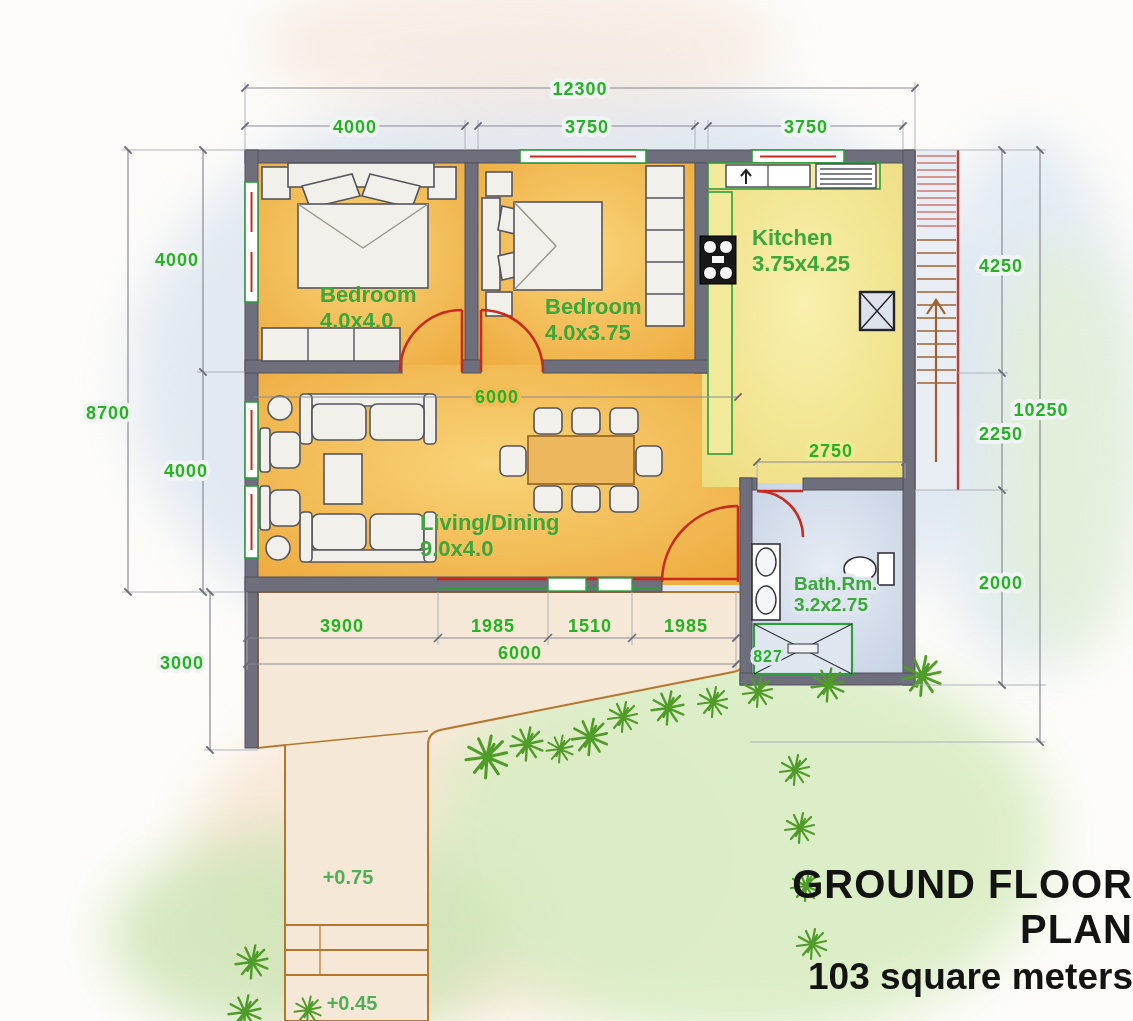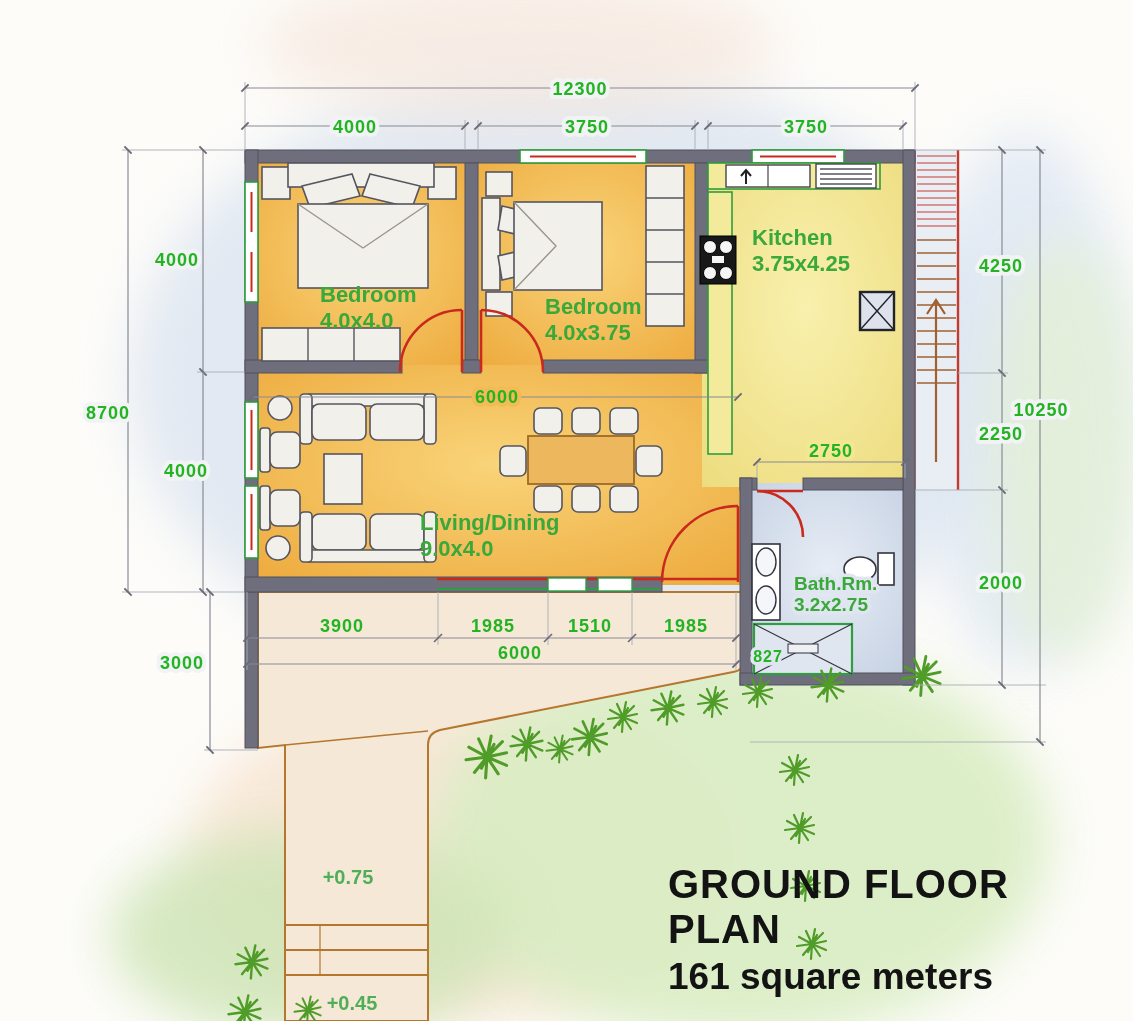--- a/index.html
+++ b/index.html
@@ -1,17 +1,17 @@
 <!DOCTYPE html>
 <html><head>
 <meta charset="utf-8">
 <style>
   html,body{margin:0;padding:0;background:#ffffff;}
   .stage{position:relative;width:1133px;height:1021px;background:#fdfcf9;overflow:hidden;
-         font-family:"Liberation Sans",sans-serif;}
+         font-family:"Liberation Sans",sans-serif;text-align:right;}
   .wash{position:absolute;border-radius:50%;filter:blur(26px);pointer-events:none;}
   .w1{left:130px;top:70px;width:880px;height:620px;background:#d9e3f0;opacity:.75;}
   .w2{left:920px;top:130px;width:210px;height:540px;background:#dde7f3;opacity:.8;}
   .w3{left:110px;top:830px;width:400px;height:210px;background:#cfe5b7;opacity:.85;}
   .w4{left:430px;top:640px;width:620px;height:400px;background:#d9edc3;opacity:.9;}
   .w5{left:190px;top:690px;width:540px;height:330px;background:#f7e3cf;opacity:.8;}
   .w6{left:990px;top:240px;width:150px;height:420px;background:#e3f0d5;opacity:.8;}
   .w7{left:260px;top:-30px;width:520px;height:150px;background:#f6e7dd;opacity:.7;}
   svg{position:absolute;left:0;top:0;}
   .dim{font:bold 18px "Liberation Sans",sans-serif;fill:#23b323;letter-spacing:1px;text-anchor:middle;}
@@ -413,16 +413,16 @@
       <text class="room" x="752" y="271">3.75x4.25</text>
       <text class="room" x="420" y="530">Living/Dining</text>
       <text class="room" x="420" y="556">9.0x4.0</text>
       <text class="roomS haloB" x="794" y="590">Bath.Rm.</text>
       <text class="roomS haloB" x="794" y="611">3.2x2.75</text>
     </g>
   </svg>
 
   <div class="title-block">
     <div class="t1">GROUND FLOOR PLAN</div>
-    <div class="t2">161 square meters</div>
+    <div class="t2">103 square meters</div>
   </div>
 
 </div>
 
 </body></html>

